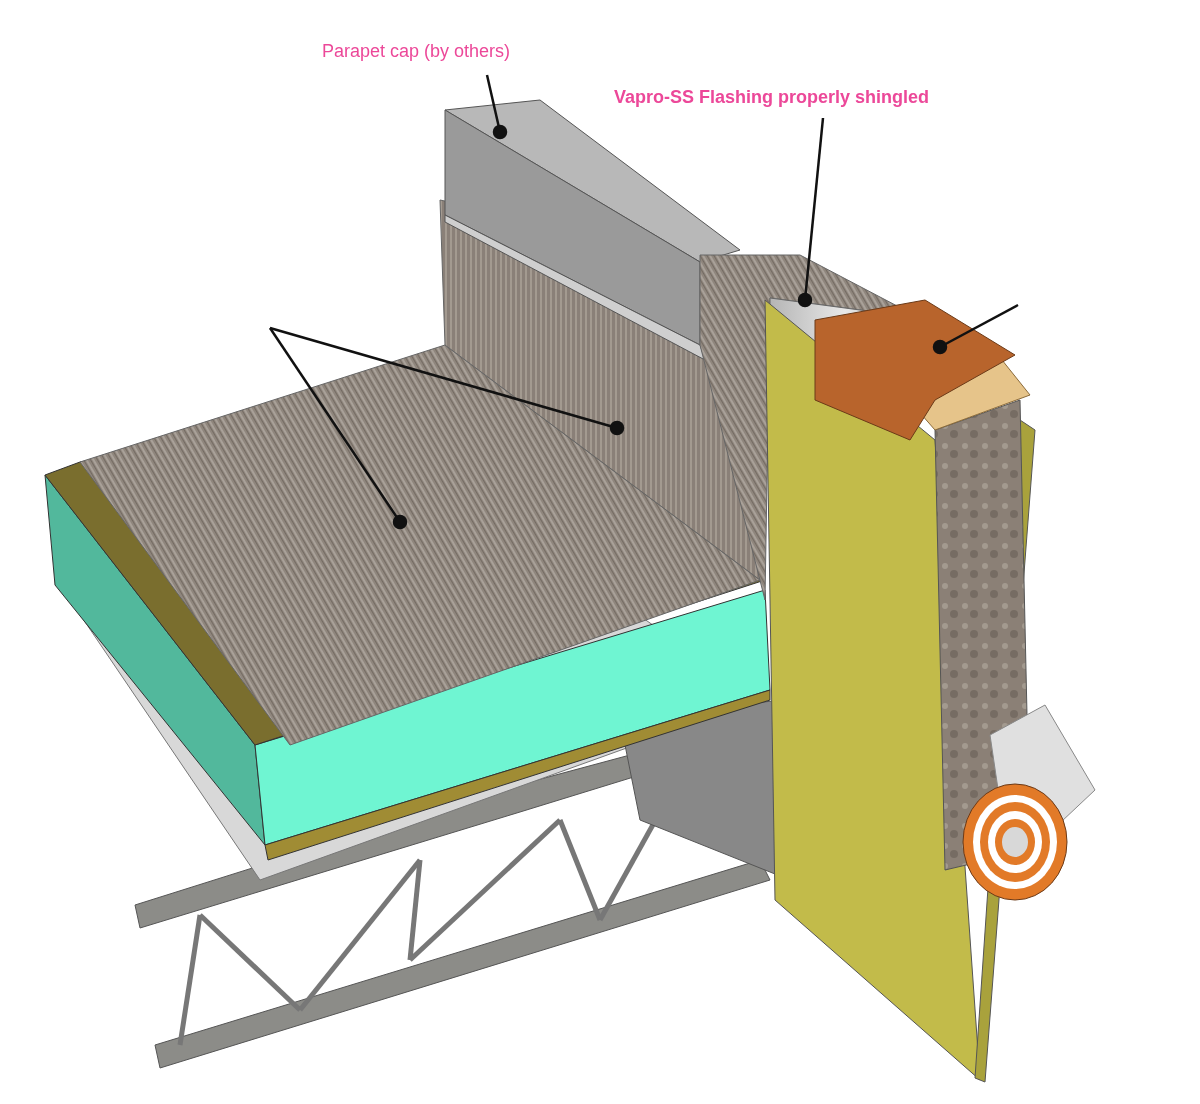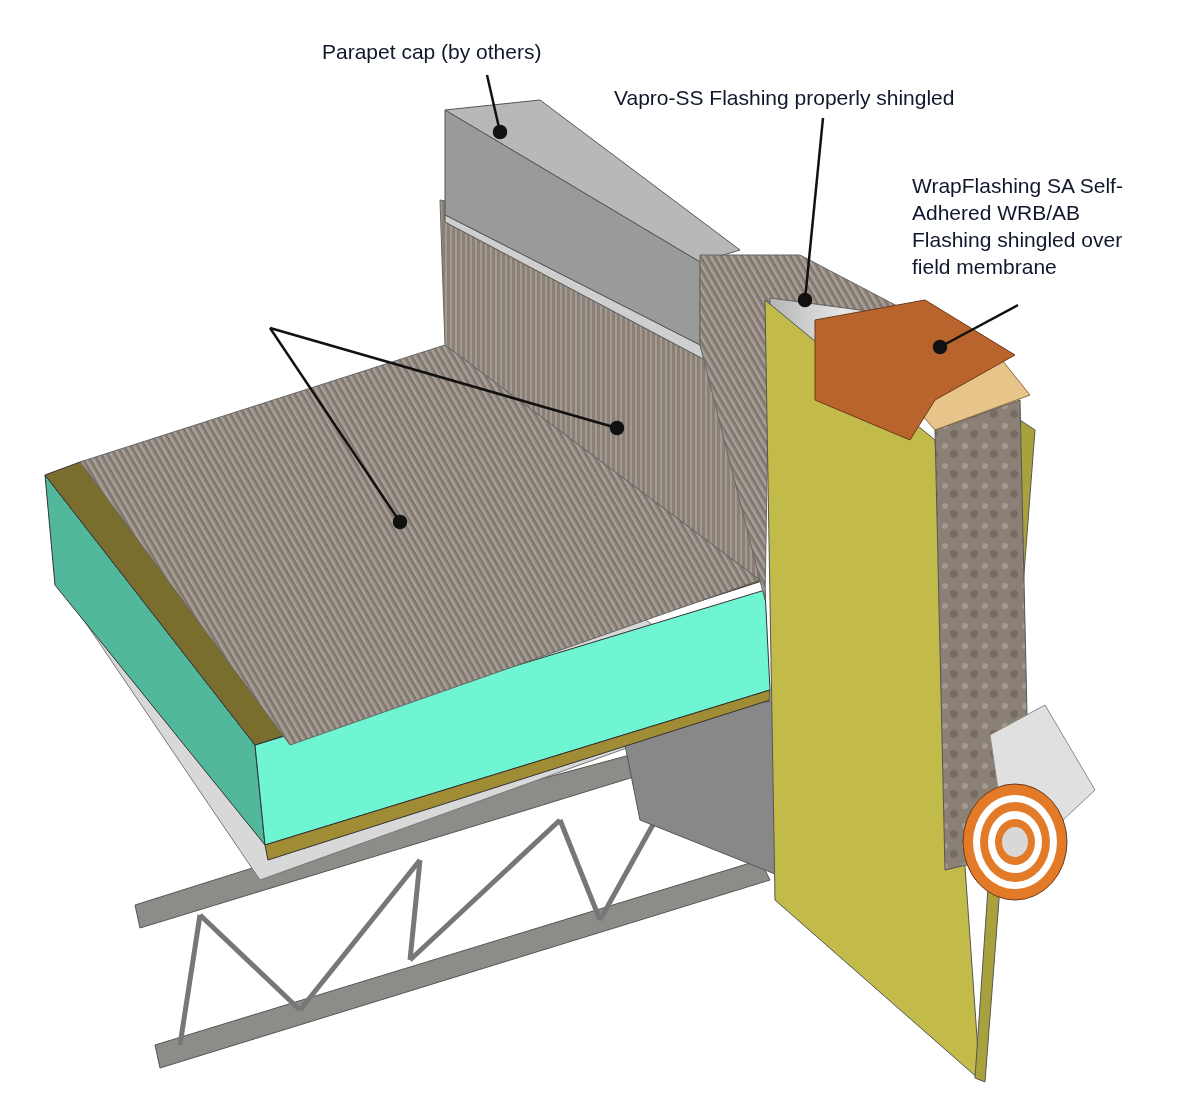--- a/index.html
+++ b/index.html
@@ -1,18 +1,18 @@
 <!DOCTYPE html>
 <html><head>
 <meta charset="utf-8">
 <style>
   html,body{margin:0;padding:0;background:#ffffff;}
   body{width:1200px;height:1104px;position:relative;overflow:hidden;font-family:"Liberation Sans",sans-serif;}
   #stage{position:absolute;left:0;top:0;width:1200px;height:1104px;}
-  .label{position:absolute;font-family:"Liberation Sans",sans-serif;font-size:21px;line-height:27px;color:#0f172a;white-space:pre-line;}
+  .label{position:absolute;font-family:"Liberation Sans",sans-serif;font-size:18px;line-height:27px;color:#ec4899;white-space:pre-line;}
 </style>
 </head>
 <body>
 
 <div id="stage">
 <svg width="1200" height="1104" viewBox="0 0 1200 1104" xmlns="http://www.w3.org/2000/svg">
   <defs>
     <pattern id="stripes" width="6" height="40" patternUnits="userSpaceOnUse" patternTransform="rotate(-30)">
       <rect width="6" height="40" fill="#8f867d"></rect>
       <rect width="2" height="40" fill="#a9a199"></rect>
@@ -101,18 +101,14 @@
     <line x1="1018" y1="305" x2="940" y2="347"></line>
         <circle cx="940" cy="347" r="6"></circle>
     <line x1="270" y1="328" x2="400" y2="522"></line>
         <circle cx="400" cy="522" r="6"></circle>
     <line x1="270" y1="328" x2="617" y2="428"></line>
         <circle cx="617" cy="428" r="6"></circle>
   </g>
 </svg>
 
 <div class="label" style="left:322px;top:38px;">Parapet cap (by others)</div>
-<div class="label" style="left:614px;top:84px;">Vapro-SS Flashing properly shingled</div>
-<div class="label" style="left:912px;top:172px;">WrapFlashing SA Self-
-Adhered WRB/AB
-Flashing shingled over
-field membrane</div>
+<div class="label" style="left:614px;top:84px;font-weight:bold;">Vapro-SS Flashing properly shingled</div>
 </div>
 
 </body></html>

